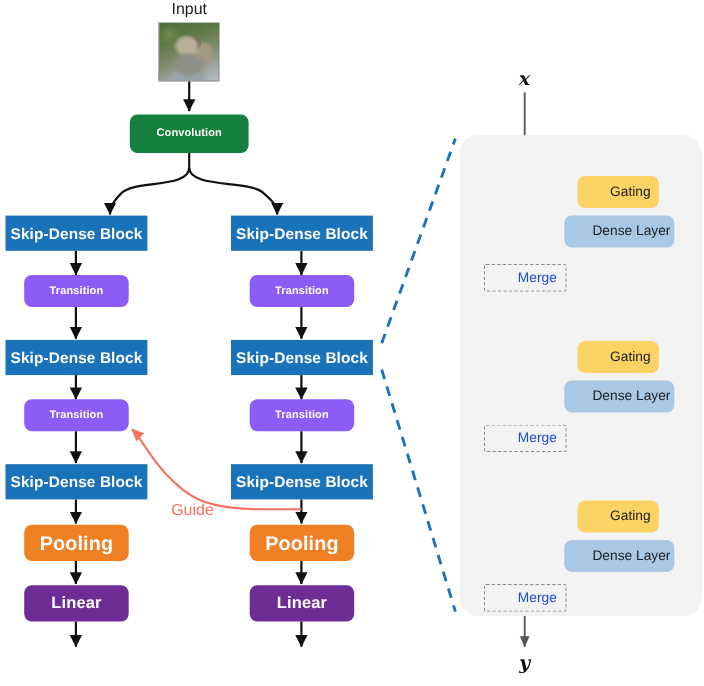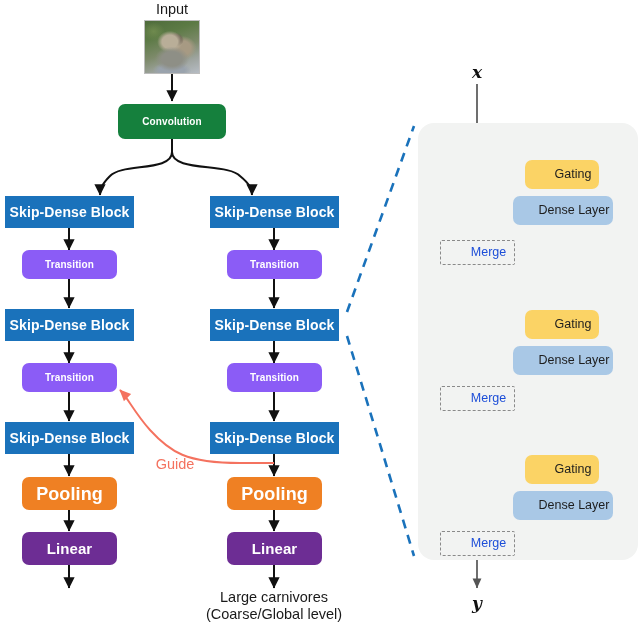--- a/index.html
+++ b/index.html
@@ -259,22 +259,20 @@
   <div class="node skipdense" style="left:210px; top:309px; width:129px; height:32px;">Skip-Dense Block</div>
 
   <div class="node transition" style="left:227px; top:363px; width:95px; height:29px;">Transition</div>
 
   <div class="node skipdense" style="left:210px; top:422px; width:129px; height:32px;">Skip-Dense Block</div>
 
   <div class="node pooling" style="left:227px; top:477px; width:95px; height:33px;">Pooling</div>
 
   <div class="node linear" style="left:227px; top:532px; width:95px; height:33px;">Linear</div>
 
-  <div class="plain-label two-line" style="left:180px; top:588px; width:188px;">Large carnivores</div>
-  <div class="plain-label two-line" style="left:180px; top:605px; width:188px;">(Coarse/Global level)</div>
 
   <div class="guide-label" style="left:140px; top:456px; width:70px;">Guide</div>
 
   <div id="detail-panel" style="left:418px; top:123px; width:220px; height:437px;"></div>
 
   <div class="math-label" style="left:460px; top:62px; width:34px;">x</div>
 
   <div class="dnode gating" style="left:525px; top:160px; width:74px; height:29px;">Gating</div>
   <div class="dnode dense" style="left:513px; top:196px; width:100px; height:29px;">Dense Layer</div>
   <div class="dnode merge" style="left:440px; top:240px; width:75px; height:25px;">Merge</div>

